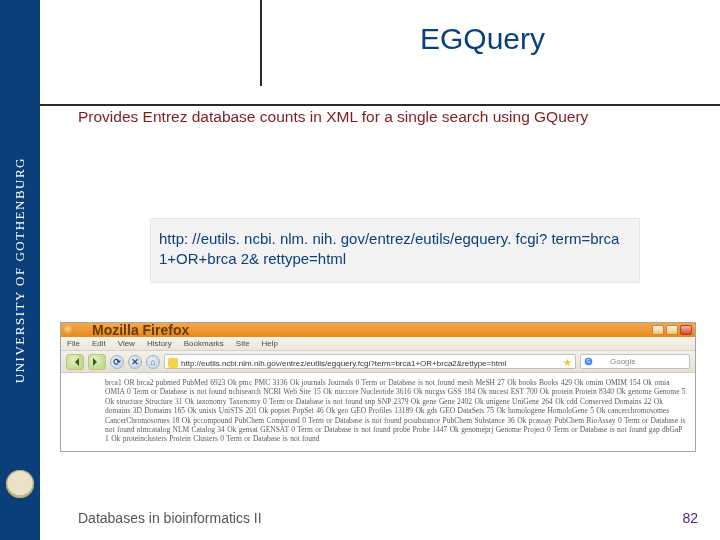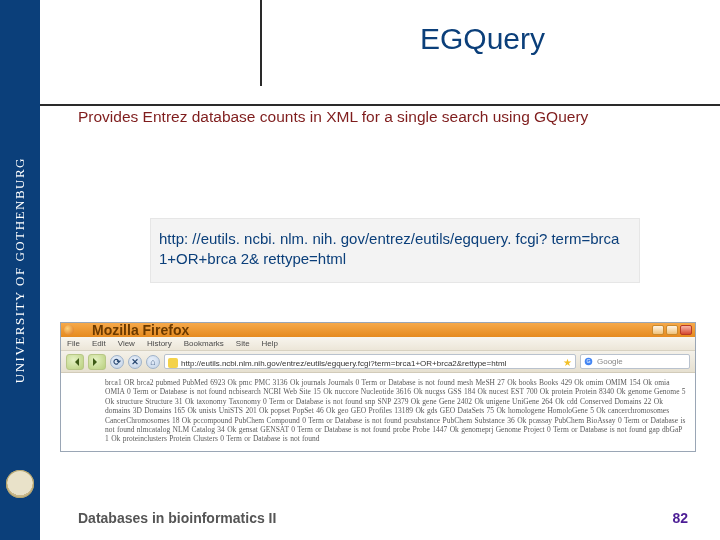--- a/index.html
+++ b/index.html
@@ -97,39 +97,39 @@
   .menubar { height: 14px; background: linear-gradient(#f8f5ee,#ece6d8); display:flex; align-items:center; gap:12px; padding:0 6px; color:#4a4a4a; font-size:8px; border-bottom:1px solid #d8d2c2; }
 
   .toolbar { height: 22px; background: linear-gradient(#f4f1e9,#e6e0d0); display:flex; align-items:center; gap:4px; padding:0 5px; border-bottom:1px solid #d2cbb9; }
   .tool-btn { width:18px; height:16px; border-radius:3px; border:1px solid #b8c787; background: radial-gradient(circle at 40% 35%, #e6f2c5, #b8cf7d); position:relative; }
   .tool-btn.back::after { content:""; position:absolute; left:4px; top:3px; border:4px solid transparent; border-right-color:#3d5a16; }
   .tool-btn.fwd::after { content:""; position:absolute; right:4px; top:3px; border:4px solid transparent; border-left-color:#3d5a16; }
   .tool-c { width:14px; height:14px; border-radius:50%; background: radial-gradient(circle at 40% 35%, #e8f0fb,#c1d1e5); border:1px solid #9fb2c9; display:flex;align-items:center;justify-content:center; font-size:9px; color:#2b4a73; font-weight:bold; }
   .addr { flex:1; height:15px; background:#fff; border:1px solid #b9c2ce; border-radius:2px; display:flex; align-items:flex-end; padding:0 3px; font-size:8px; color:#333; overflow:hidden; white-space:nowrap; }
   .addr .favicon { width:10px; height:10px; background:#f4d24a; border-radius:2px; margin-right:3px; flex-shrink:0; }
   .addr .star { margin-left:auto; color:#f2c029; font-size:10px; }
-  .searchbox { width:110px; height:15px; background:#fff; border:1px solid #b9c2ce; border-radius:2px; display:flex; align-items:center; padding:0 3px; gap:4px; font-size:8px; color:#888; }
+  .searchbox { width:110px; height:15px; background:#fff; border:1px solid #b9c2ce; border-radius:2px; display:flex; align-items:center; padding:0 3px; gap:17px; font-size:8px; color:#888; }
   .g-icon { width:9px; height:9px; }
 
   .content {
     padding: 5px 7px 7px;
     font-size: 7.5px;
     line-height: 1.25;
     color: #5a5a5a;
     font-family: 'Times New Roman', serif;
     word-spacing: 0.5px;
     filter: blur(0.15px);
     margin-left: 37px;
   }
 
   .footer {
     position: absolute;
-    left: 78px; right: 32px; bottom: 14px;
+    left: 78px; right: 22px; bottom: 14px;
     display: flex; justify-content: space-between; align-items: baseline;
-    font-size: 14px; color: #555; font-weight: bold;
+    font-size: 14px; color: #555;
   }
   .footer .page { color: #4c1d95; }
 </style>
 </head>
 <body>
 
 <div class="left-band">
   <span class="band-text">UNIVERSITY OF GOTHENBURG</span>
 </div>
 <div class="crest"></div>

